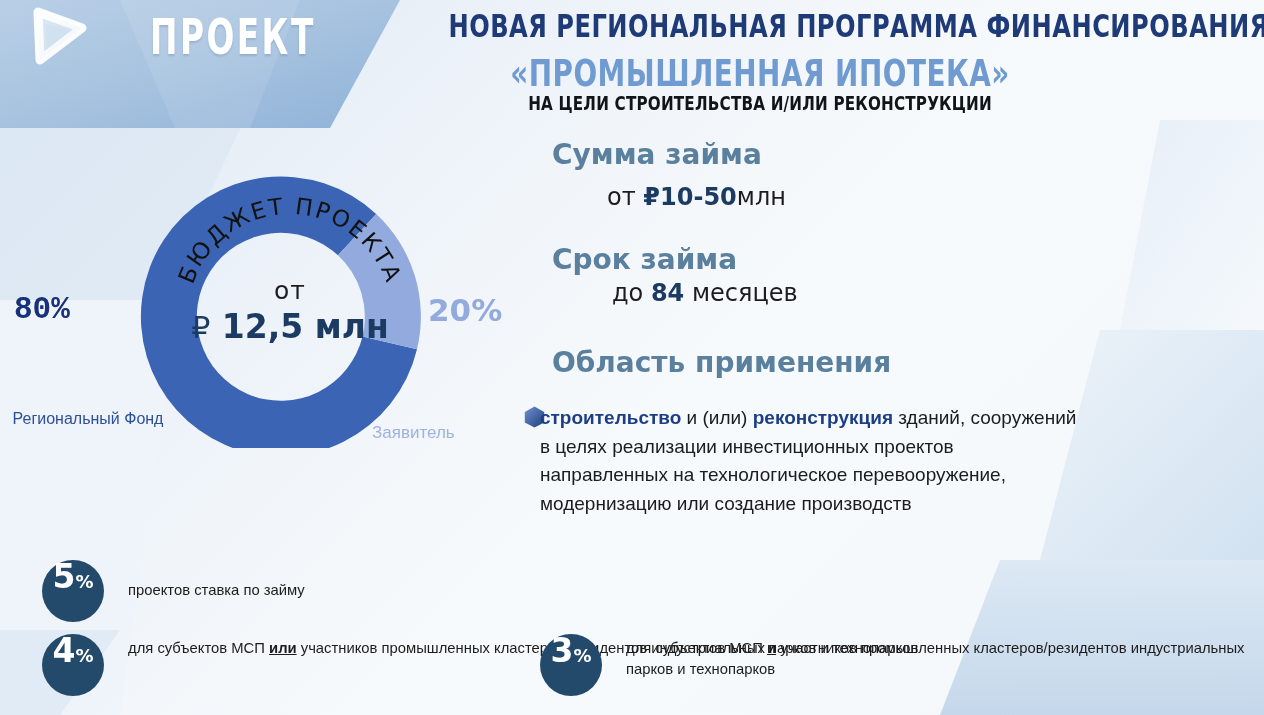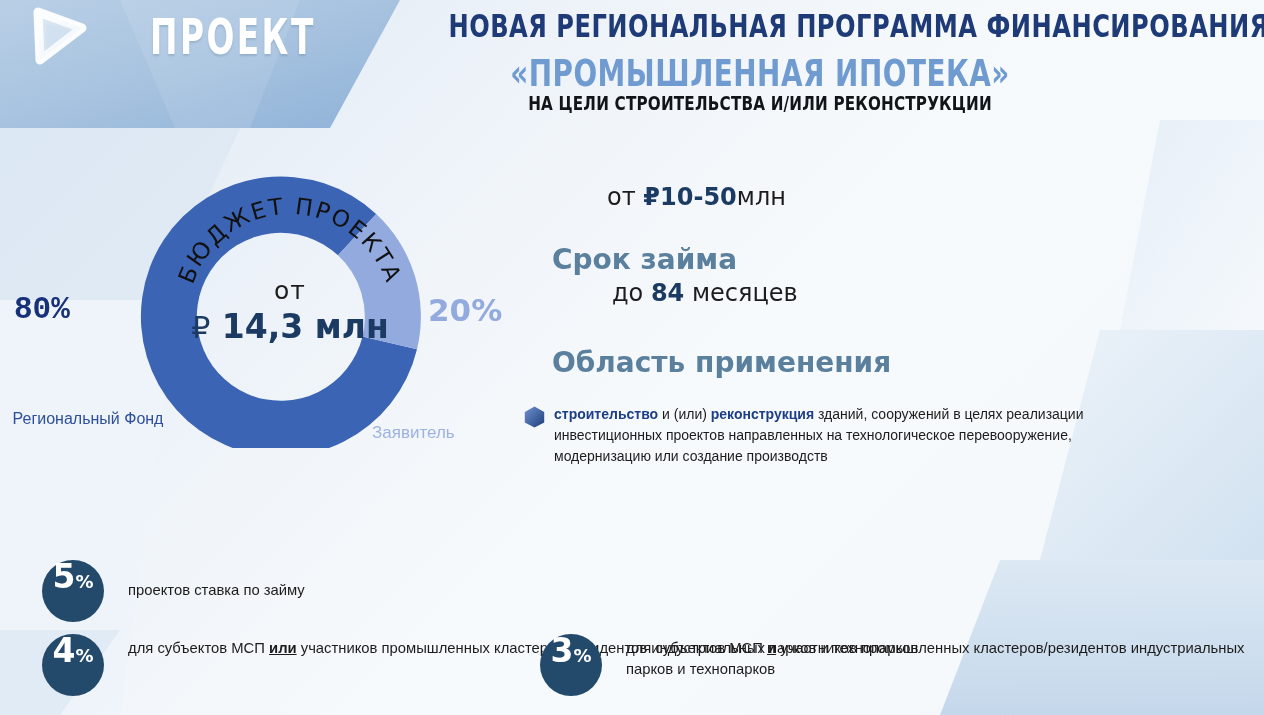--- a/index.html
+++ b/index.html
@@ -121,22 +121,22 @@
   .sec-value b { color: #1b3b63; font-weight: 700; }
   .sec-value .rub { color: #1b3b63; font-weight: 700; }
 
   #sum-head { left: 552px; top: 138px; }
   #sum-val  { left: 607px; top: 183px; }
   #term-head{ left: 552px; top: 243px; }
   #term-val { left: 612px; top: 279px; }
   #area-head{ left: 552px; top: 346px; }
 
   .area-body {
-    position: absolute; left: 554px; top: 404px; width: 540px;
-    font-size: 14px; line-height: 1.5; color: #1c1c1c;
+    position: absolute; left: 540px; top: 404px; width: 540px;
+    font-size: 19px; line-height: 1.5; color: #1c1c1c;
   }
   .area-body b { color: #1d3e86; }
   .hex-bullet {
     position: absolute; left: 524px; top: 406px; width: 21px; height: 22px;
   }
 
   
   #rate-head { left: 110px; top: 508px; font-size: 30px; }
   .rate-row { position: absolute; display: flex; align-items: flex-start; }
   .rate-badge {
@@ -226,29 +226,30 @@
 
       <defs>
         <path id="arcPath" d="M 48 168 A 102 102 0 0 1 252 168" fill="none"></path>
       </defs>
       <text font-family="DejaVu Sans, sans-serif" font-size="23" fill="#111111" letter-spacing="2">
         <textPath href="#arcPath" startOffset="50%" text-anchor="middle">БЮДЖЕТ ПРОЕКТА</textPath>
       </text>
     </svg>
     <div class="donut-center-stack">
       <div class="donut-from">от</div>
-      <div class="donut-amount"><span class="rub">₽</span> <span>14,3 млн</span></div>
+      <div class="donut-amount"><span class="rub">₽</span> <span>12,5 млн</span></div>
     </div>
   </div>
 
   <div class="pct-left">80%</div>
   <div class="pct-right">20%</div>
   <div class="legend-left">Региональный Фонд</div>
   <div class="legend-right">Заявитель</div>
 
+  <div class="sec-head" id="sum-head">Сумма займа</div>
   <div class="sec-value" id="sum-val"><span>от</span> <span class="rub">₽</span><b>10-50</b><span>млн</span></div>
 
   <div class="sec-head" id="term-head">Срок займа</div>
   <div class="sec-value" id="term-val"><span>до</span> <b>84</b> <span>месяцев</span></div>
 
   <div class="sec-head" id="area-head">Область применения</div>
   <svg class="hex-bullet" viewBox="0 0 21 22">
     <defs>
       <linearGradient id="gHex" x1="0" y1="0" x2="1" y2="1">
         <stop offset="0%" stop-color="#6f8fd0"></stop>

